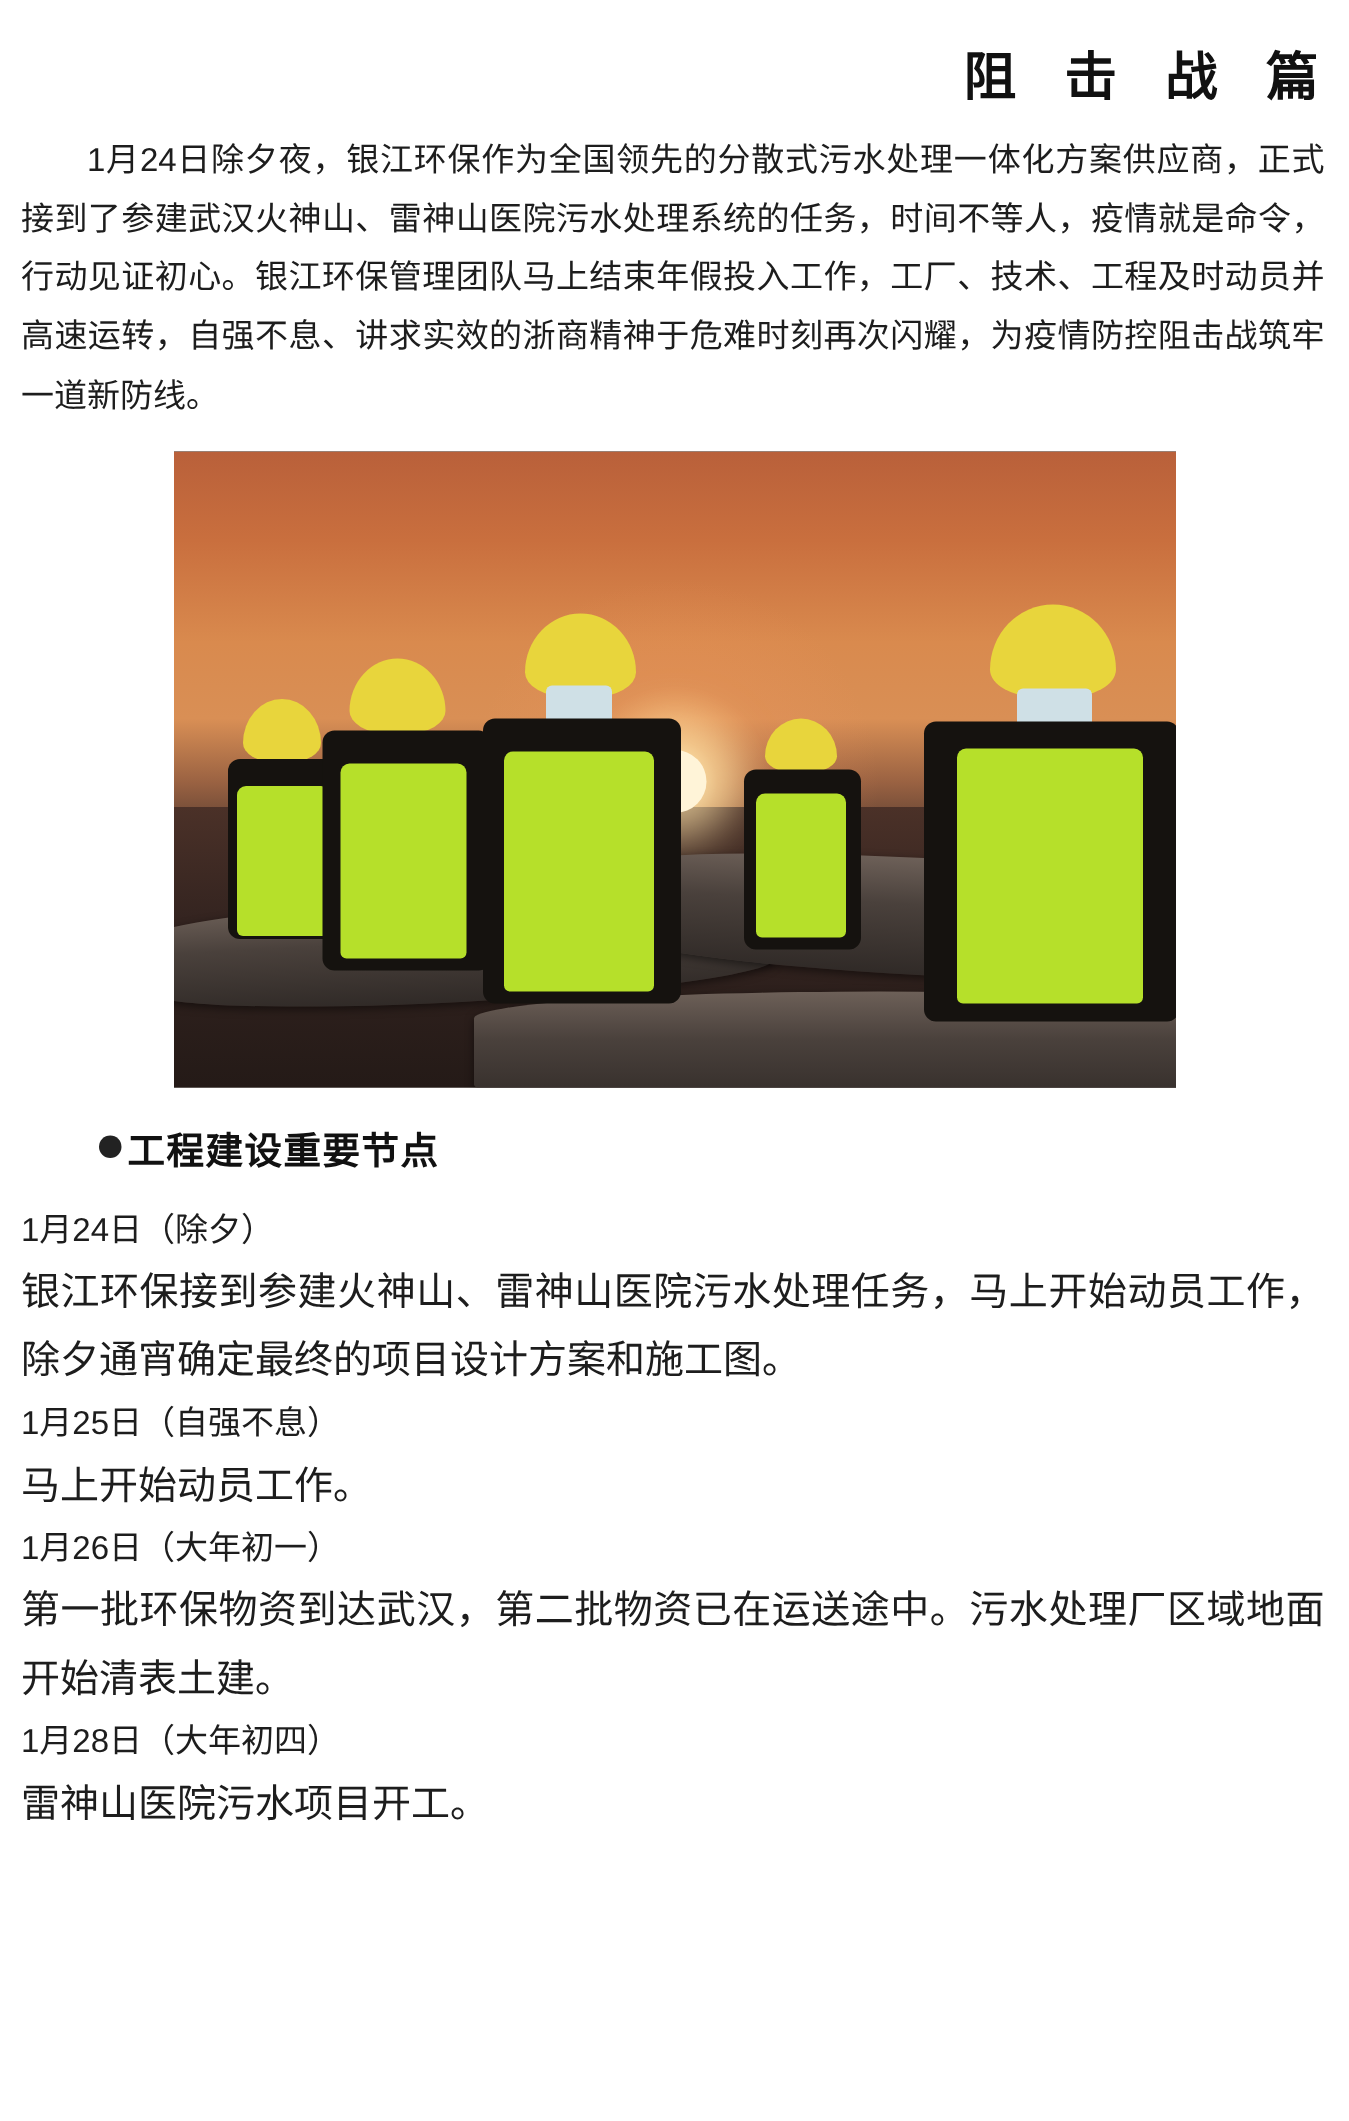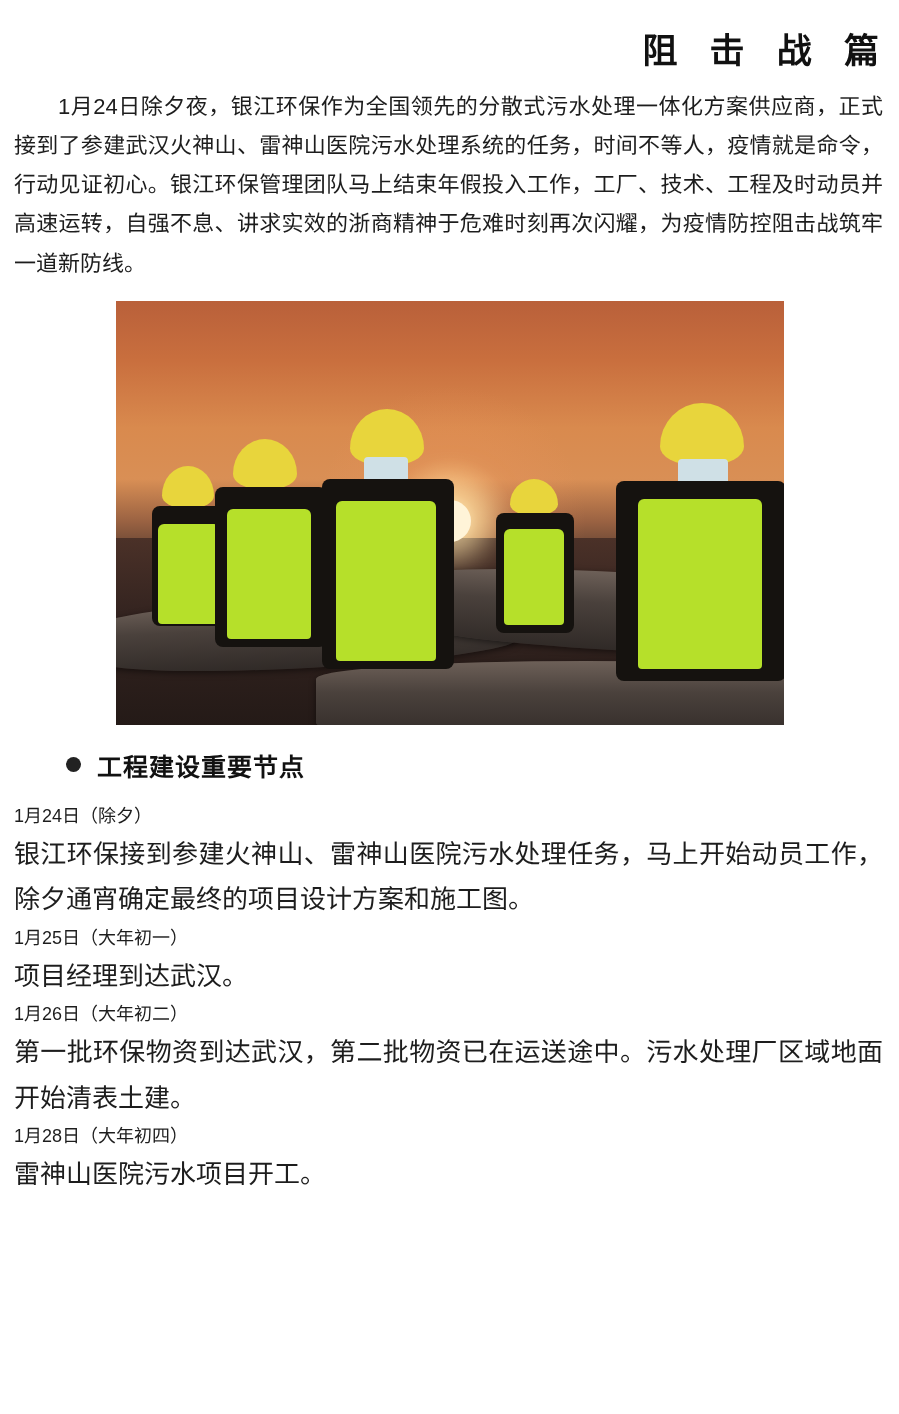--- a/index.html
+++ b/index.html
@@ -112,39 +112,39 @@
     border-radius: 4px;
   }
   .w1 { left: 95px; top: 138px; width: 130px; height: 240px; }
   .w2 { left: 200px; top: 108px; width: 150px; height: 280px; }
   .w3 { left: 370px; top: 178px; width: 100px; height: 180px; }
   .w4 { left: 480px; top: 102px; width: 200px; height: 290px; }
   .w0 { left: 30px; top: 165px; width: 95px; height: 215px; }
   .section-head {
     display: flex;
     align-items: center;
-    gap: 16px;
+    gap: 4px;
     margin: 6px 0 18px 56px;
   }
   .bullet-dot {
     width: 15px;
     height: 15px;
     border-radius: 50%;
     background: #222222;
     flex: 0 0 auto;
   }
   .section-head-text {
     font-size: 25px;
     font-weight: bold;
     color: #111111;
     letter-spacing: 1px;
   }
   .timeline { margin: 0 6px 0 4px; }
   .tl-date {
-    font-size: 18px;
+    font-size: 22px;
     line-height: 1.74;
     color: #1d1d1d;
   }
   .tl-body {
     font-size: 26px;
     line-height: 1.74;
     color: #1d1d1d;
     text-align: justify;
     text-justify: inter-ideograph;
   }
@@ -204,25 +204,25 @@
     <span class="bullet-dot"></span>
     <span class="section-head-text">工程建设重要节点</span>
   </div>
 
   <div class="timeline">
     <div class="tl-item">
       <div class="tl-date">1月24日（除夕）</div>
       <div class="tl-body">银江环保接到参建火神山、雷神山医院污水处理任务，马上开始动员工作，除夕通宵确定最终的项目设计方案和施工图。</div>
     </div>
     <div class="tl-item">
-      <div class="tl-date">1月25日（大年初一）</div>
-      <div class="tl-body">项目经理到达武汉。</div>
-    </div>
-    <div class="tl-item">
-      <div class="tl-date">1月26日（大年初二）</div>
+      <div class="tl-date">1月25日（自强不息）</div>
+      <div class="tl-body">马上开始动员工作。</div>
+    </div>
+    <div class="tl-item">
+      <div class="tl-date">1月26日（大年初一）</div>
       <div class="tl-body">第一批环保物资到达武汉，第二批物资已在运送途中。污水处理厂区域地面开始清表土建。</div>
     </div>
     <div class="tl-item">
       <div class="tl-date">1月28日（大年初四）</div>
       <div class="tl-body">雷神山医院污水项目开工。</div>
     </div>
   </div>
 
 </div>
 

